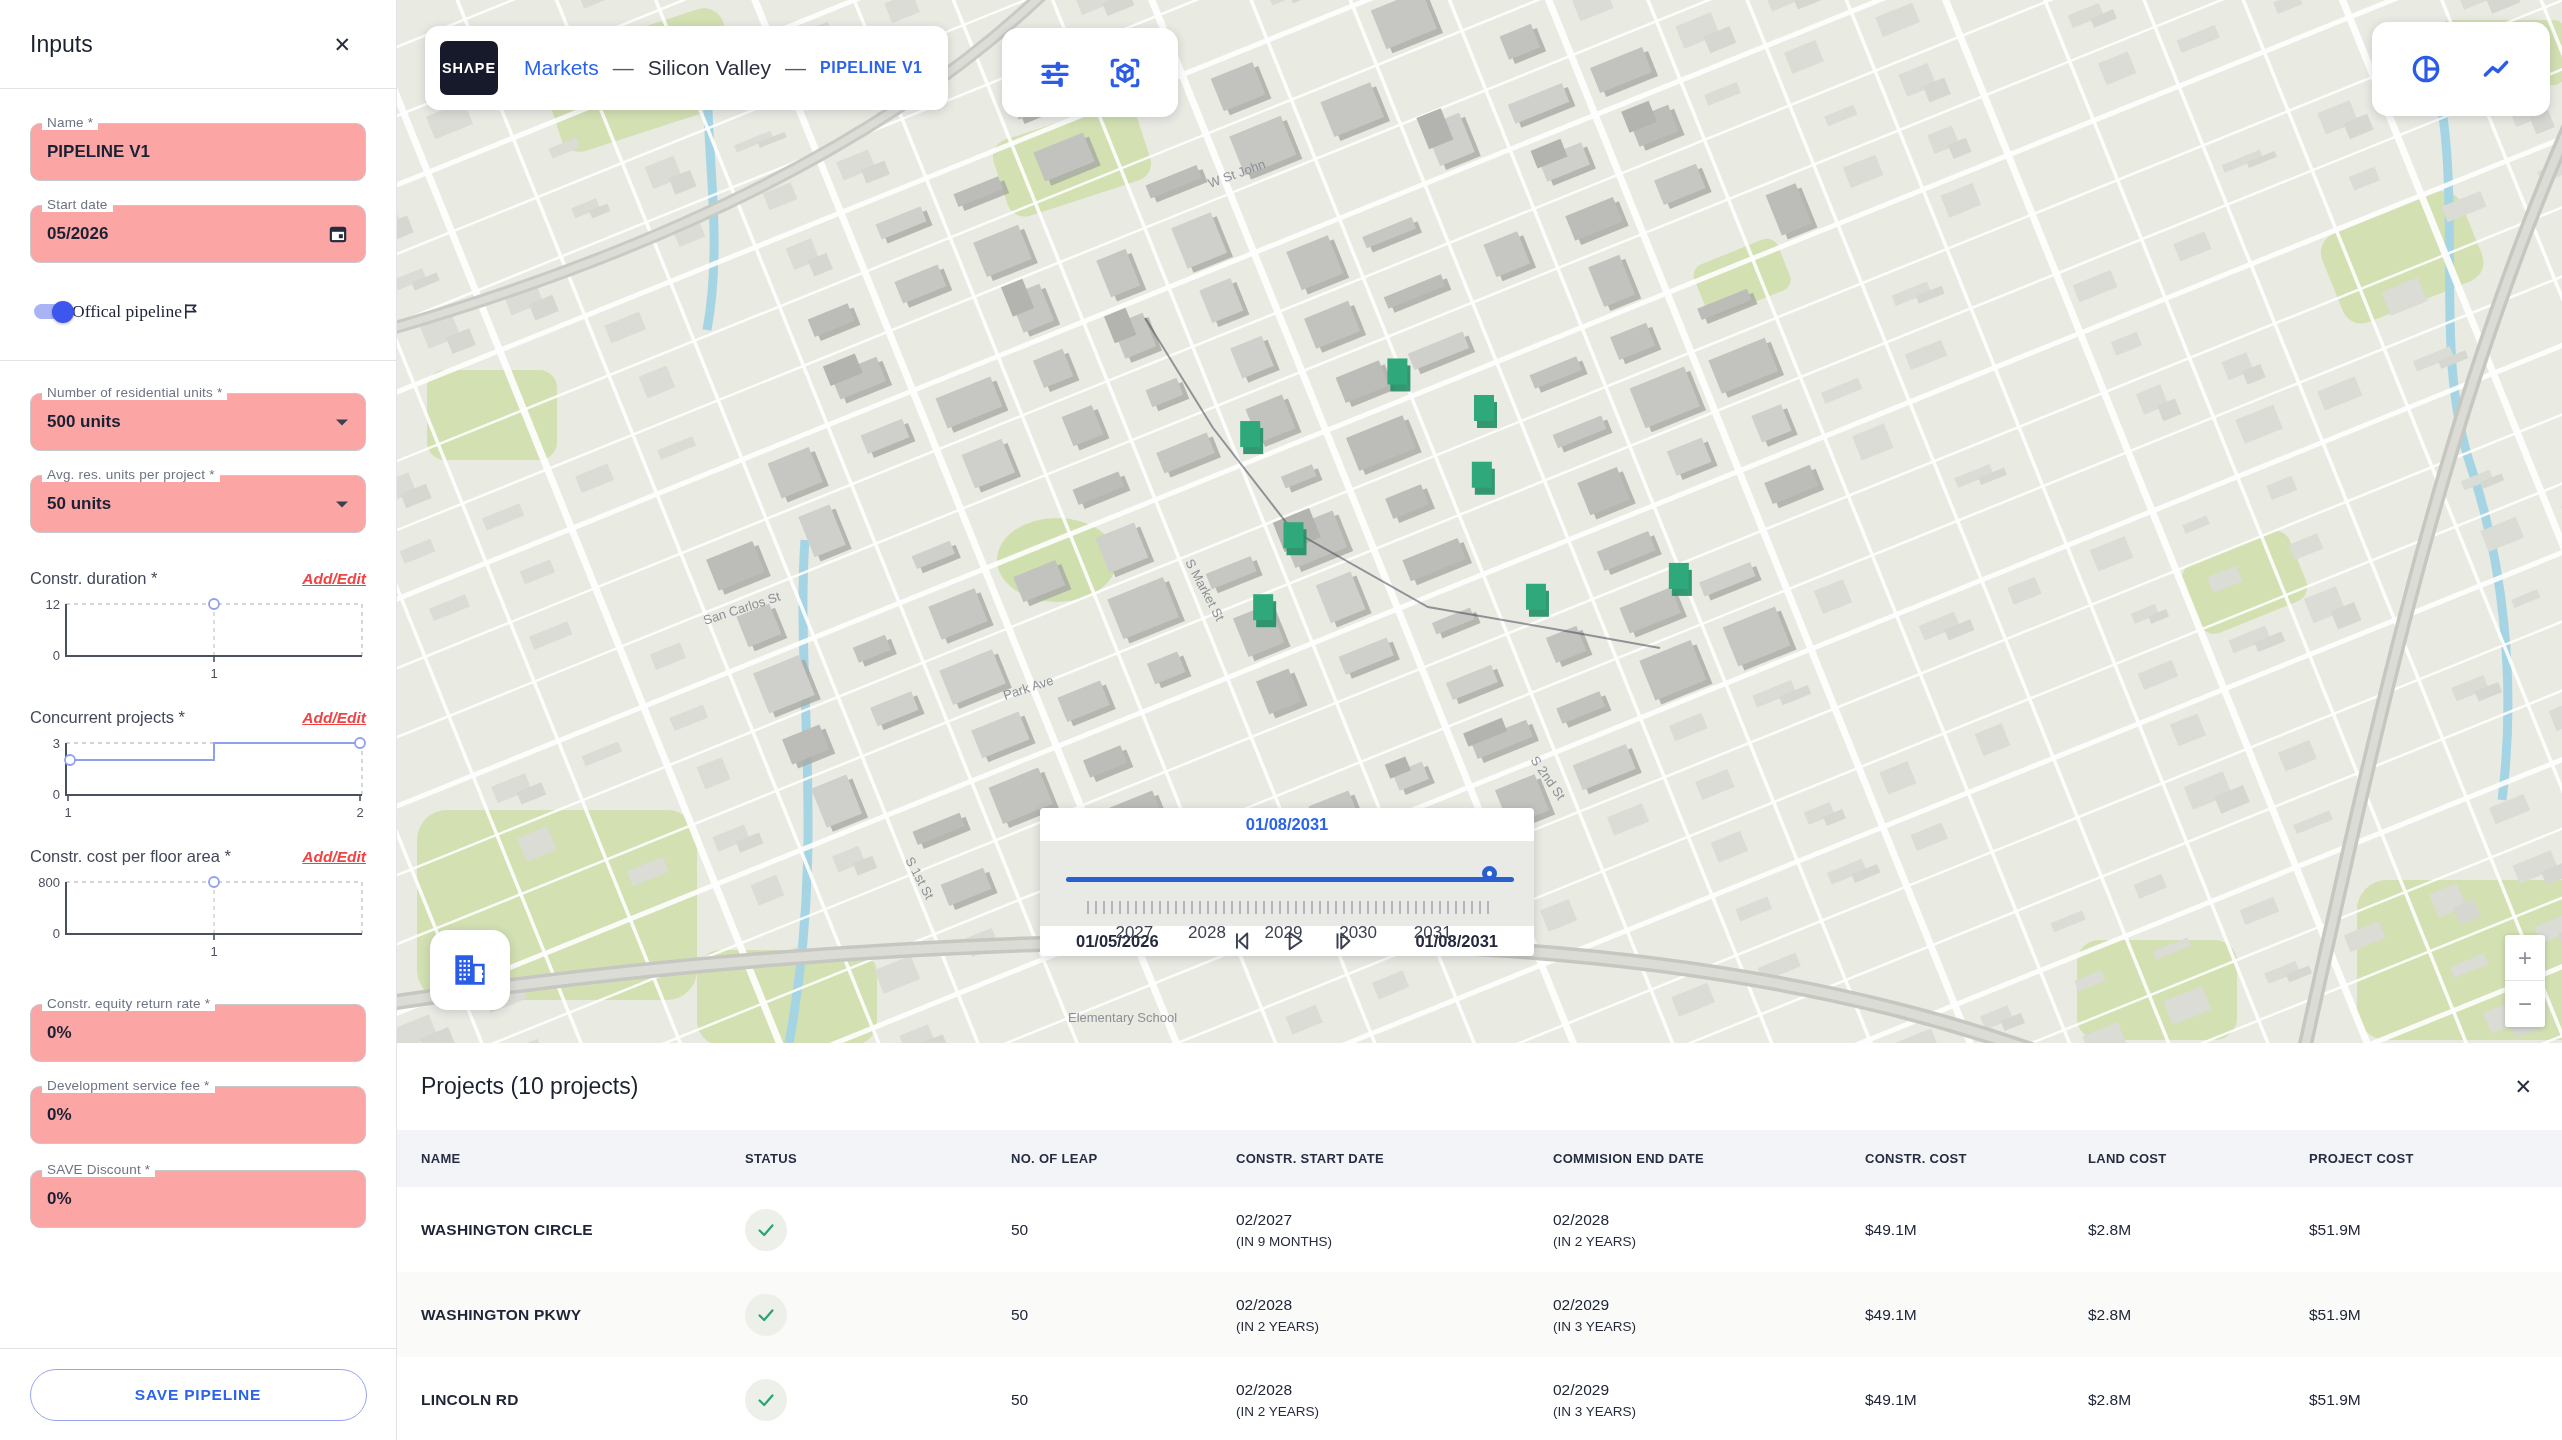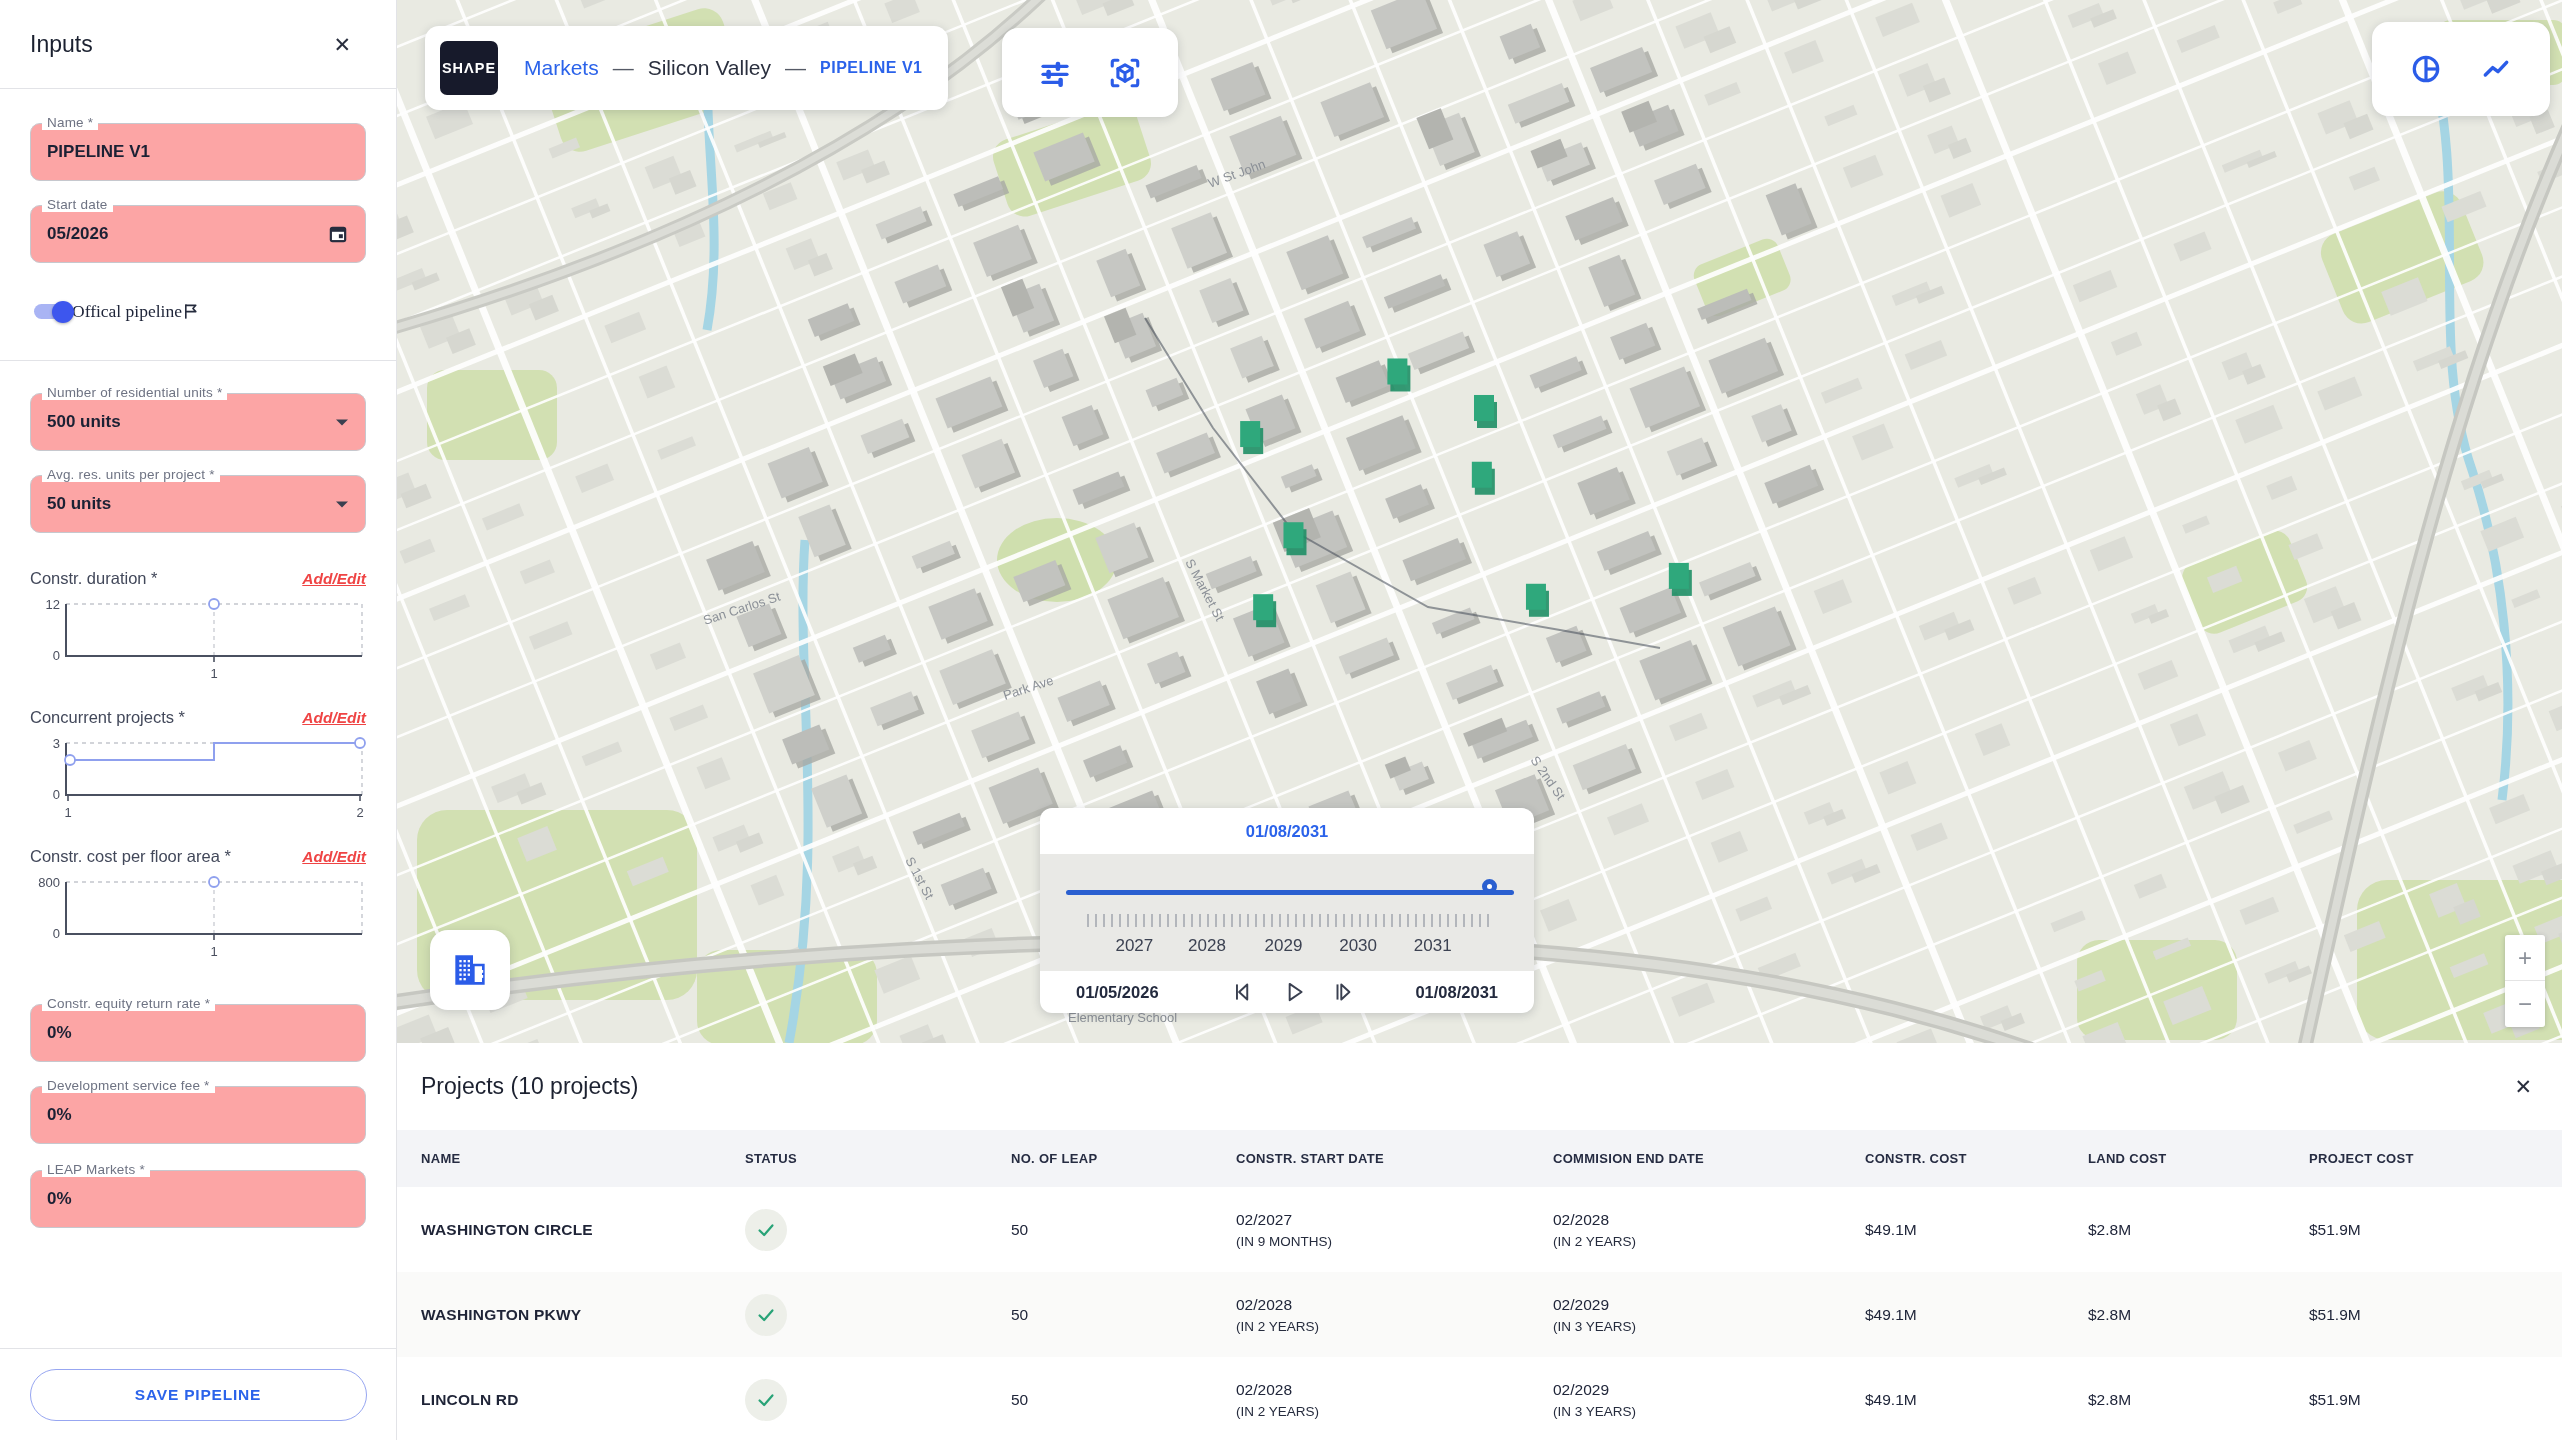--- a/index.html
+++ b/index.html
@@ -57,22 +57,22 @@
   .iconbtn { width:34px; height:34px; display:flex; align-items:center; justify-content:center; cursor:pointer; }
   .bld-btn { left:33px; top:930px; width:80px; height:80px; border-radius:18px;
     display:flex; align-items:center; justify-content:center; cursor:pointer; }
   .zoomctl { position:absolute; right:17px; top:935px; width:40px; border-radius:3px;
     box-shadow:0 1px 5px rgba(40,45,60,.25); overflow:hidden; }
   .zoomctl button { display:block; width:40px; height:46px; background:#fff; border:none; color:#8a8f98;
     font-size:24px; cursor:pointer; line-height:1; }
   .zoomctl button:first-child { border-bottom:1px solid #e4e4e4; }
 
   
-  .timeline { position:absolute; left:643px; top:808px; width:494px; height:205px; background:#fff;
-    border-radius:12px; box-shadow:0 2px 10px rgba(40,45,60,.2); display:flex; flex-direction:column; }
+  .timeline { position:absolute; left:643px; top:808px; width:494px; height:148px; background:#fff;
+    border-radius:4px; box-shadow:0 2px 10px rgba(40,45,60,.2); display:flex; flex-direction:column; }
   .tl-head { height:46px; display:flex; align-items:center; justify-content:center;
     color:#2b63ea; font-size:16.5px; font-weight:700; }
   .tl-band { height:117px; background:#e9e9e6; position:relative; }
   .tl-track { position:absolute; left:26px; right:20px; top:36px; height:5px; border-radius:3px; background:#2a5fd0; }
   .tl-handle { position:absolute; left:89.5%; top:25px; width:15px; height:15px; border-radius:50%;
     background:#fff; border:5.5px solid #2a5fd0; cursor:grab; }
   .tl-ticks { position:absolute; left:47px; right:42px; top:60px; height:13px;
     background:repeating-linear-gradient(90deg,#a9adb4 0 2px,transparent 2px 8px); opacity:.85; }
   .tl-years { position:absolute; left:0; right:0; top:82px; height:22px; }
   .tl-years span { position:absolute; transform:translateX(-50%); font-size:17px; color:#3c4252; }
@@ -1948,20 +1948,20 @@
 
     <div class="field mt44">
       <span class="flabel">Constr. equity return rate *</span>
       <span class="fvalue">0%</span>
     </div>
     <div class="field mt24">
       <span class="flabel">Development service fee *</span>
       <span class="fvalue">0%</span>
     </div>
     <div class="field mt26">
-      <span class="flabel">LEAP Markets *</span>
+      <span class="flabel">SAVE Discount *</span>
       <span class="fvalue">0%</span>
     </div>
   </div>
   <div class="sb-foot">
     <button class="save-btn">SAVE PIPELINE</button>
   </div>
 </div>
 
 </body></html>

